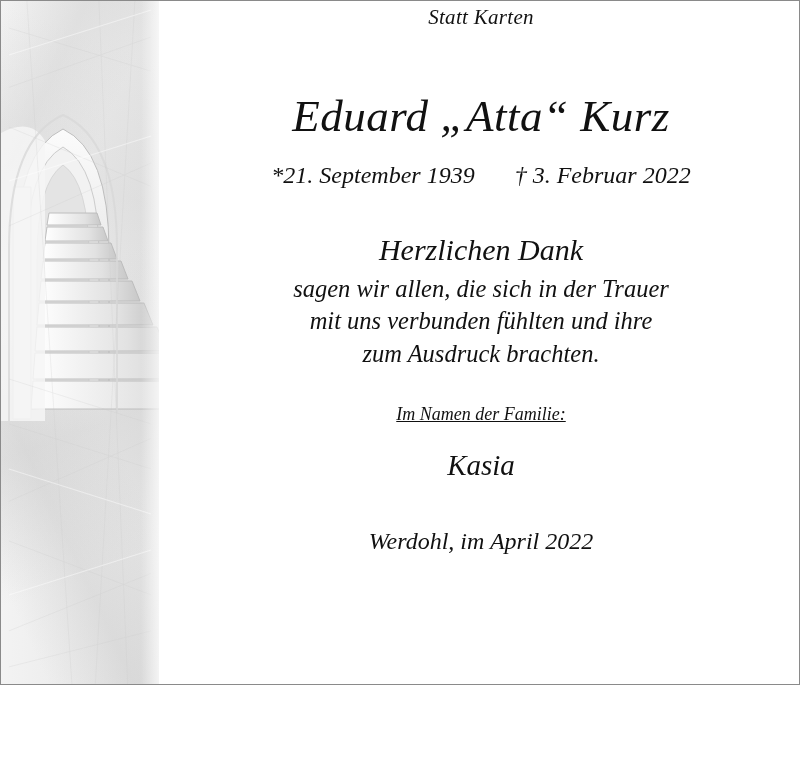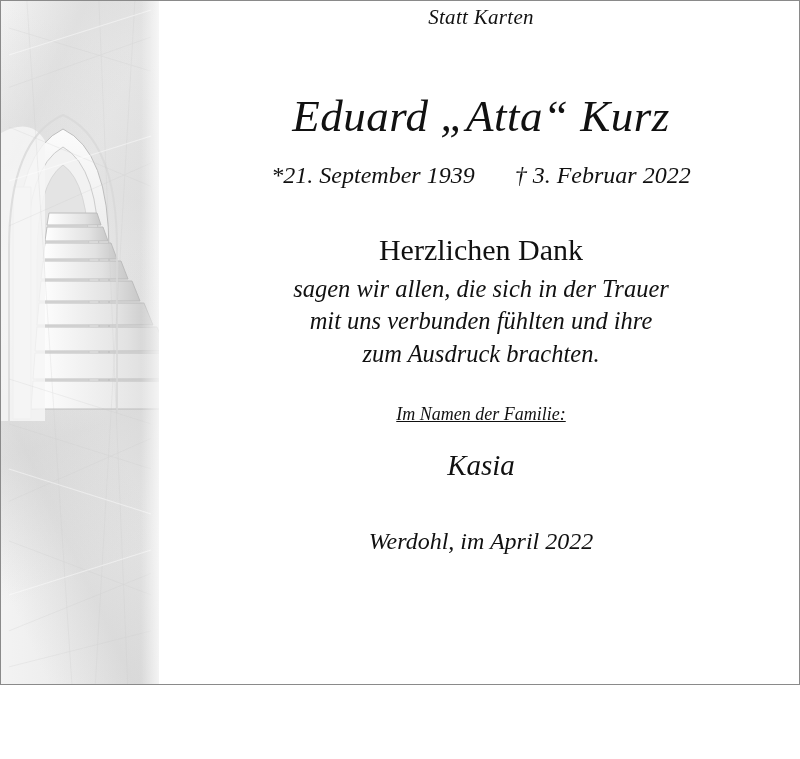--- a/index.html
+++ b/index.html
@@ -76,20 +76,21 @@
     margin-top: 60px;
     letter-spacing: .5px;
   }
   .dates {
     font-style: italic;
     font-size: 24px;
     margin-top: 20px;
   }
   .dates .birth { margin-right: 34px; }
   .thanks-title {
+    font-style: italic;
     font-size: 30px;
     margin-top: 44px;
   }
   .thanks-body {
     font-style: italic;
     font-size: 24.5px;
     line-height: 1.32;
     margin-top: 6px;
   }
   .thanks-body div { white-space: nowrap; }

